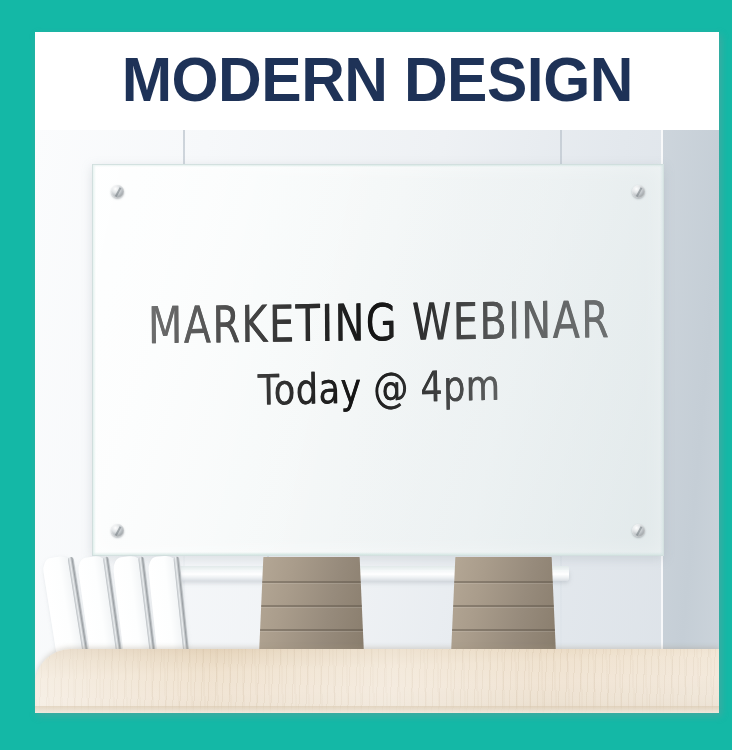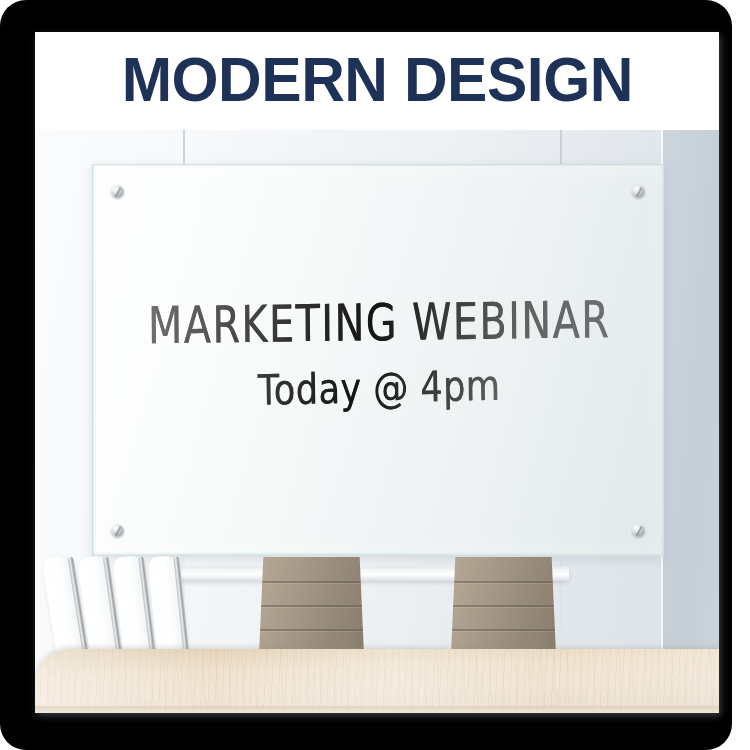--- a/index.html
+++ b/index.html
@@ -10,22 +10,21 @@
     background: #ffffff;
     font-family: "Liberation Sans", sans-serif;
     overflow: hidden;
   }
 
   #product-photo-card {
     position: absolute;
     left: 0; top: 0;
     width: 732px;
     height: 750px;
-    background: #000000;
-    border-radius: 26px;
+    background: #14b8a6;
   }
 
   
   .photo-frame {
     position: absolute;
     left: 35px;
     top: 32px;
     width: 684px;
     height: 681px;
     background: #ffffff;

